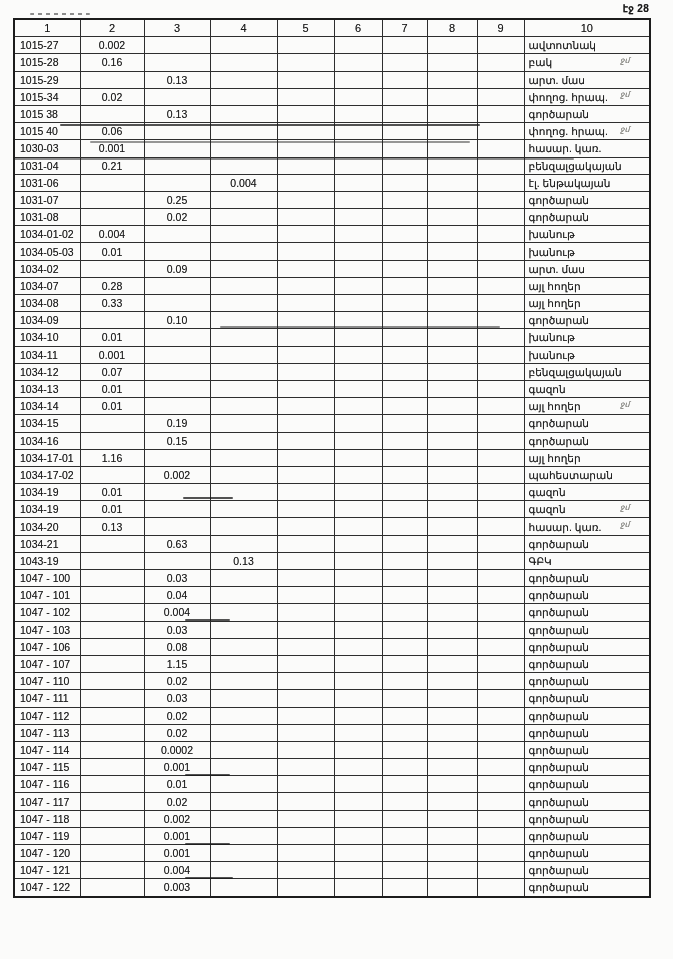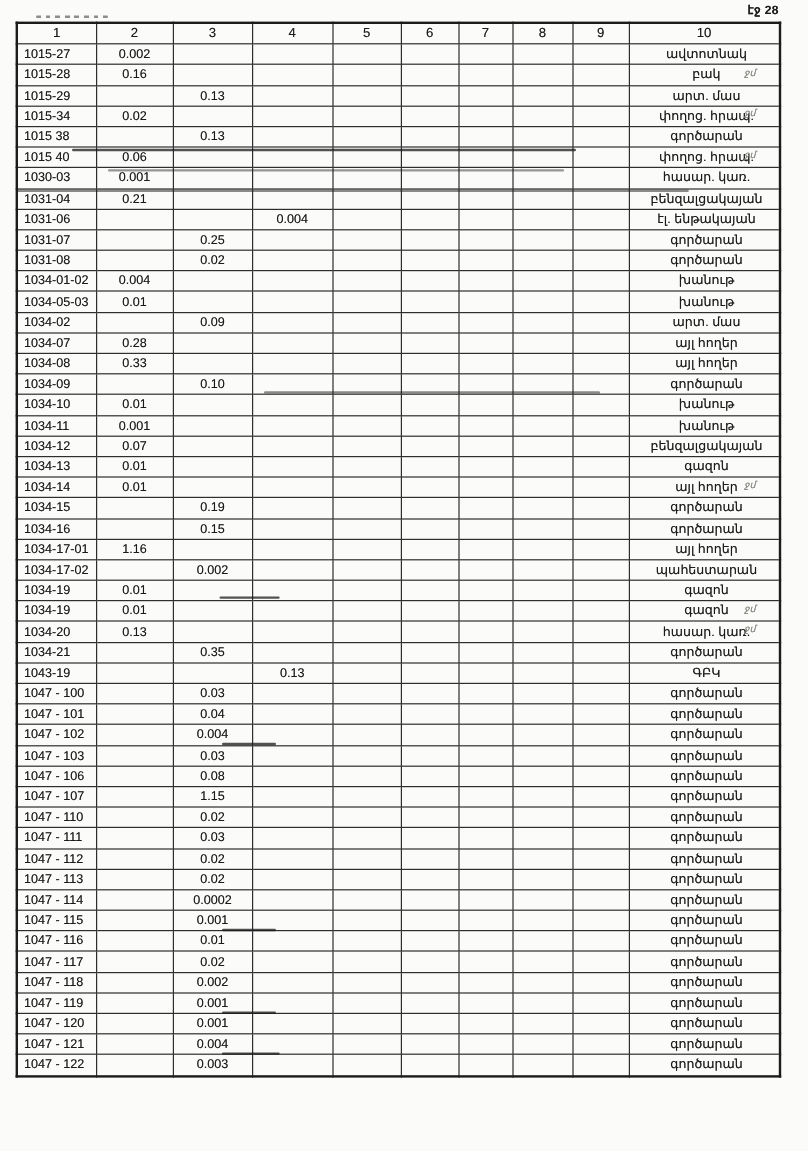--- a/index.html
+++ b/index.html
@@ -22,21 +22,21 @@
   th,td{
     border:1px solid #2e2e2e;
     height:16.2px;padding:0;
     font-size:10.5px;line-height:16px;
     overflow:hidden;white-space:nowrap;
     text-shadow:0 0 .5px rgba(10,10,10,.5);
   }
   th{font-weight:normal;font-size:11px;text-align:center;}
   td.c-id{text-align:left;padding-left:5px;}
   td.c-v{text-align:center;}
-  td.c-use{text-align:center;padding-left:4px;}
+  td.c-use{text-align:left;padding-left:4px;}
   .margin-note{
     position:absolute;left:620px;width:20px;
     font-size:8px;font-style:italic;color:#8a8a85;
     text-shadow:0 0 .4px rgba(100,100,95,.6);
   }
   .smudge{
     position:absolute;height:2px;background:#1a1a1a;opacity:.75;
     border-radius:1px;
   }
   .smudge.dotted{
@@ -421,21 +421,21 @@
     <td class="c-v"></td>
     <td class="c-v"></td>
     <td class="c-v"></td>
     <td class="c-v"></td>
     <td class="c-v"></td>
     <td class="c-use">հասար. կառ.</td>
   </tr>
       <tr>
     <td class="c-id">1034-21</td>
     <td class="c-v"></td>
-    <td class="c-v">0.35</td>
+    <td class="c-v">0.63</td>
     <td class="c-v"></td>
     <td class="c-v"></td>
     <td class="c-v"></td>
     <td class="c-v"></td>
     <td class="c-v"></td>
     <td class="c-v"></td>
     <td class="c-use">գործարան</td>
   </tr>
       <tr>
     <td class="c-id">1043-19</td>

